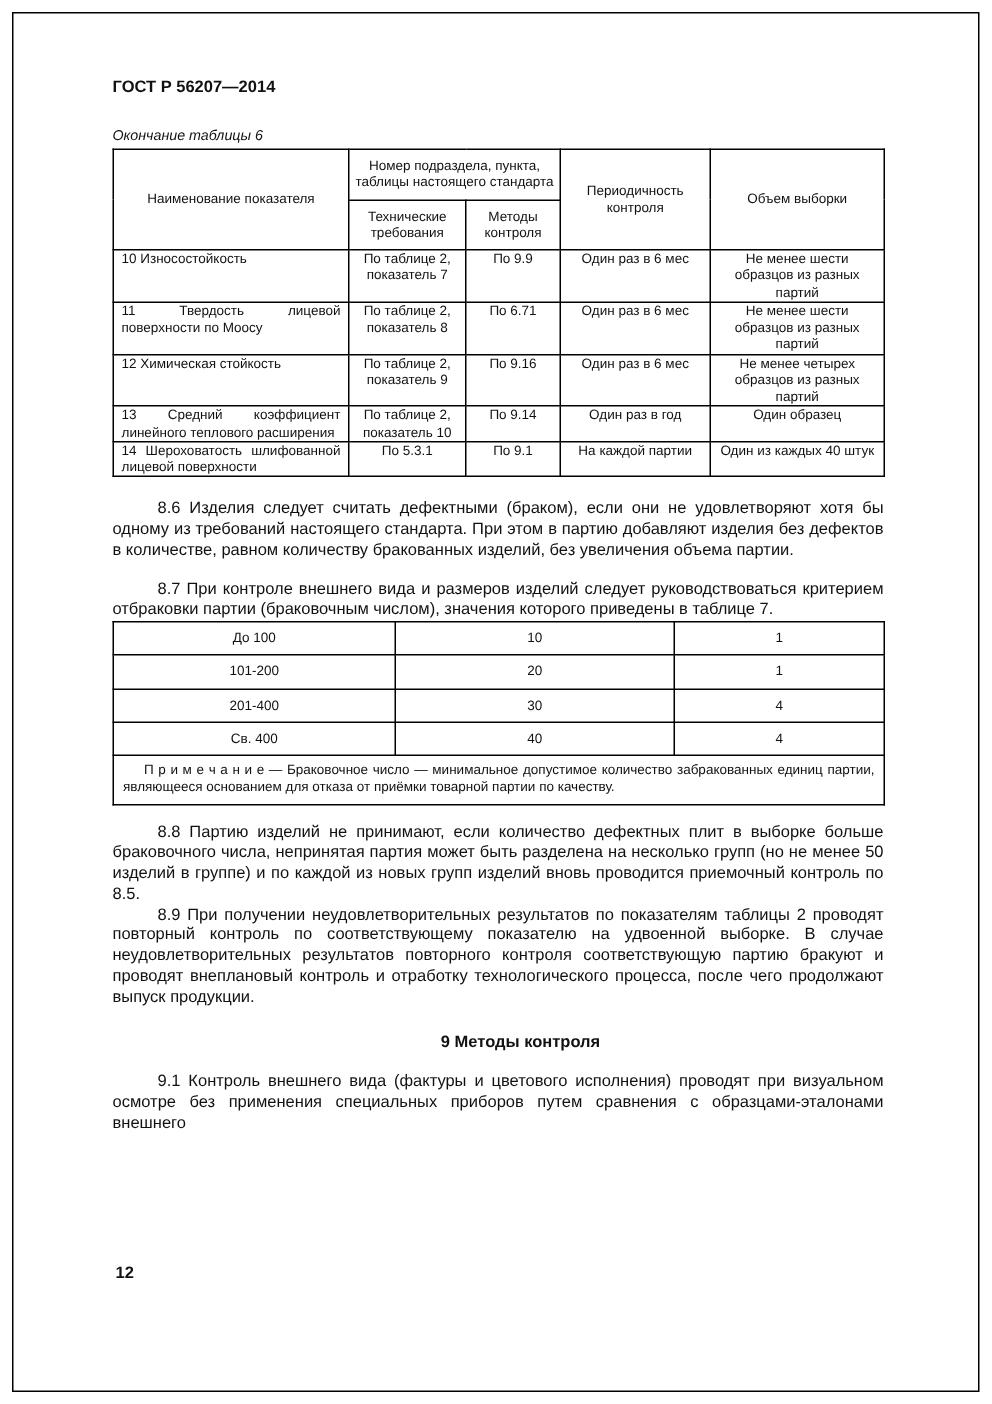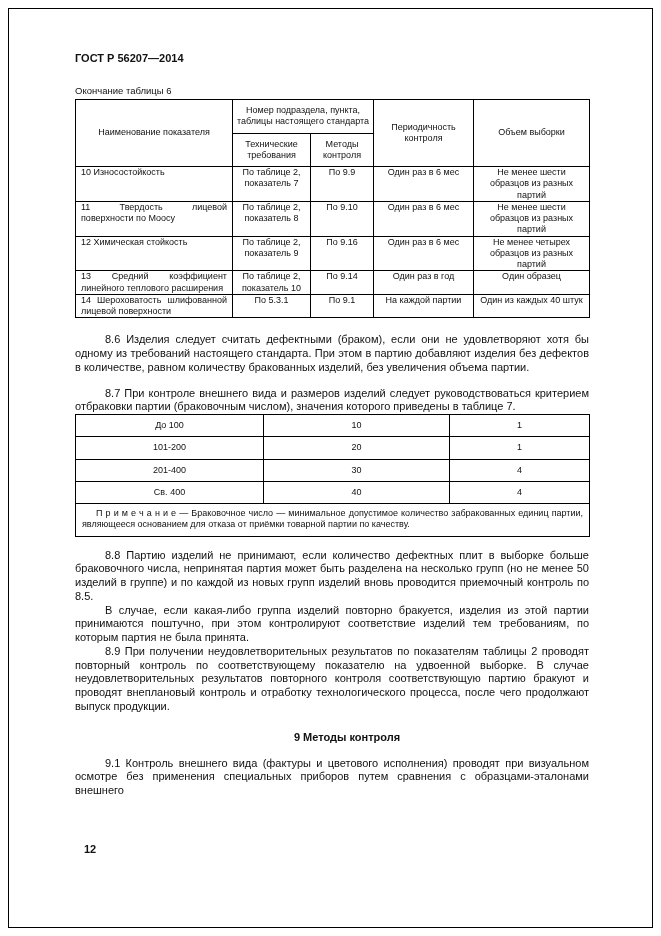--- a/index.html
+++ b/index.html
@@ -23,20 +23,21 @@
     width: 514px;
   }
   .doc-header {
     font-size: 11px;
     font-weight: bold;
   }
   .t6-caption {
     margin-top: 21px;
     margin-bottom: 3px;
     font-size: 9.5px;
+    font-style: italic;
   }
   table {
     width: 100%;
     border-collapse: collapse;
     table-layout: fixed;
     font-size: 9px;
     line-height: 1.25;
   }
   th, td {
     border: 1px solid #000;
@@ -88,21 +89,21 @@
   .section-title {
     margin-top: 17px;
     margin-bottom: 14px;
     font-size: 11px;
     font-weight: bold;
     text-indent: 30px;
     text-align: center;
   }
   .page-number {
     position: absolute;
-    left: 84px; top: 843px;
+    left: 77px; top: 843px;
     font-size: 11px;
     font-weight: bold;
   }
 </style>
 </head>
 <body>
 
 <div class="page-border"></div>
 
 <div class="content">
@@ -134,21 +135,21 @@
       <tr>
         <td class="c-name">10 Износостойкость</td>
         <td>По таблице 2, показатель 7</td>
         <td>По 9.9</td>
         <td>Один раз в 6 мес</td>
         <td>Не менее шести образцов из разных партий</td>
       </tr>
       <tr>
         <td class="c-name">11 Твердость лицевой поверхности по Моосу</td>
         <td>По таблице 2, показатель 8</td>
-        <td>По 9.10</td>
+        <td>По 6.71</td>
         <td>Один раз в 6 мес</td>
         <td>Не менее шести образцов из разных партий</td>
       </tr>
       <tr>
         <td class="c-name">12 Химическая стойкость</td>
         <td>По таблице 2, показатель 9</td>
         <td>По 9.16</td>
         <td>Один раз в 6 мес</td>
         <td>Не менее четырех образцов из разных партий</td>
       </tr>
@@ -200,21 +201,20 @@
         <td>40</td>
         <td>4</td>
       </tr>
       <tr>
         <td class="note-cell" colspan="3">П р и м е ч а н и е  — Браковочное число — минимальное допустимое количество забракованных единиц партии, являющееся основанием для отказа от приёмки товарной партии по качеству.</td>
       </tr>
     </tbody>
   </table>
 
   <p class="para p-88">8.8 Партию изделий не принимают, если количество дефектных плит в выборке больше браковочного числа, непринятая партия может быть разделена на несколько групп (но не менее 50 изделий в группе) и по каждой из новых групп изделий вновь проводится приемочный контроль по 8.5.</p>
-  <p class="para">В случае, если какая-либо группа изделий повторно бракуется, изделия из этой партии принимаются поштучно, при этом контролируют соответствие изделий тем требованиям, по которым партия не была принята.</p>
   <p class="para">8.9 При получении неудовлетворительных результатов по показателям таблицы 2 проводят повторный контроль по соответствующему показателю на удвоенной выборке. В случае неудовлетворительных результатов повторного контроля соответствующую партию бракуют и проводят внеплановый контроль и отработку технологического процесса, после чего продолжают выпуск продукции.</p>
 
   <div class="section-title">9 Методы контроля</div>
 
   <p class="para">9.1 Контроль внешнего вида (фактуры и цветового исполнения) проводят при визуальном осмотре без применения специальных приборов путем сравнения с образцами-эталонами внешнего</p>
 
 </div>
 
 <div class="page-number">12</div>
 

